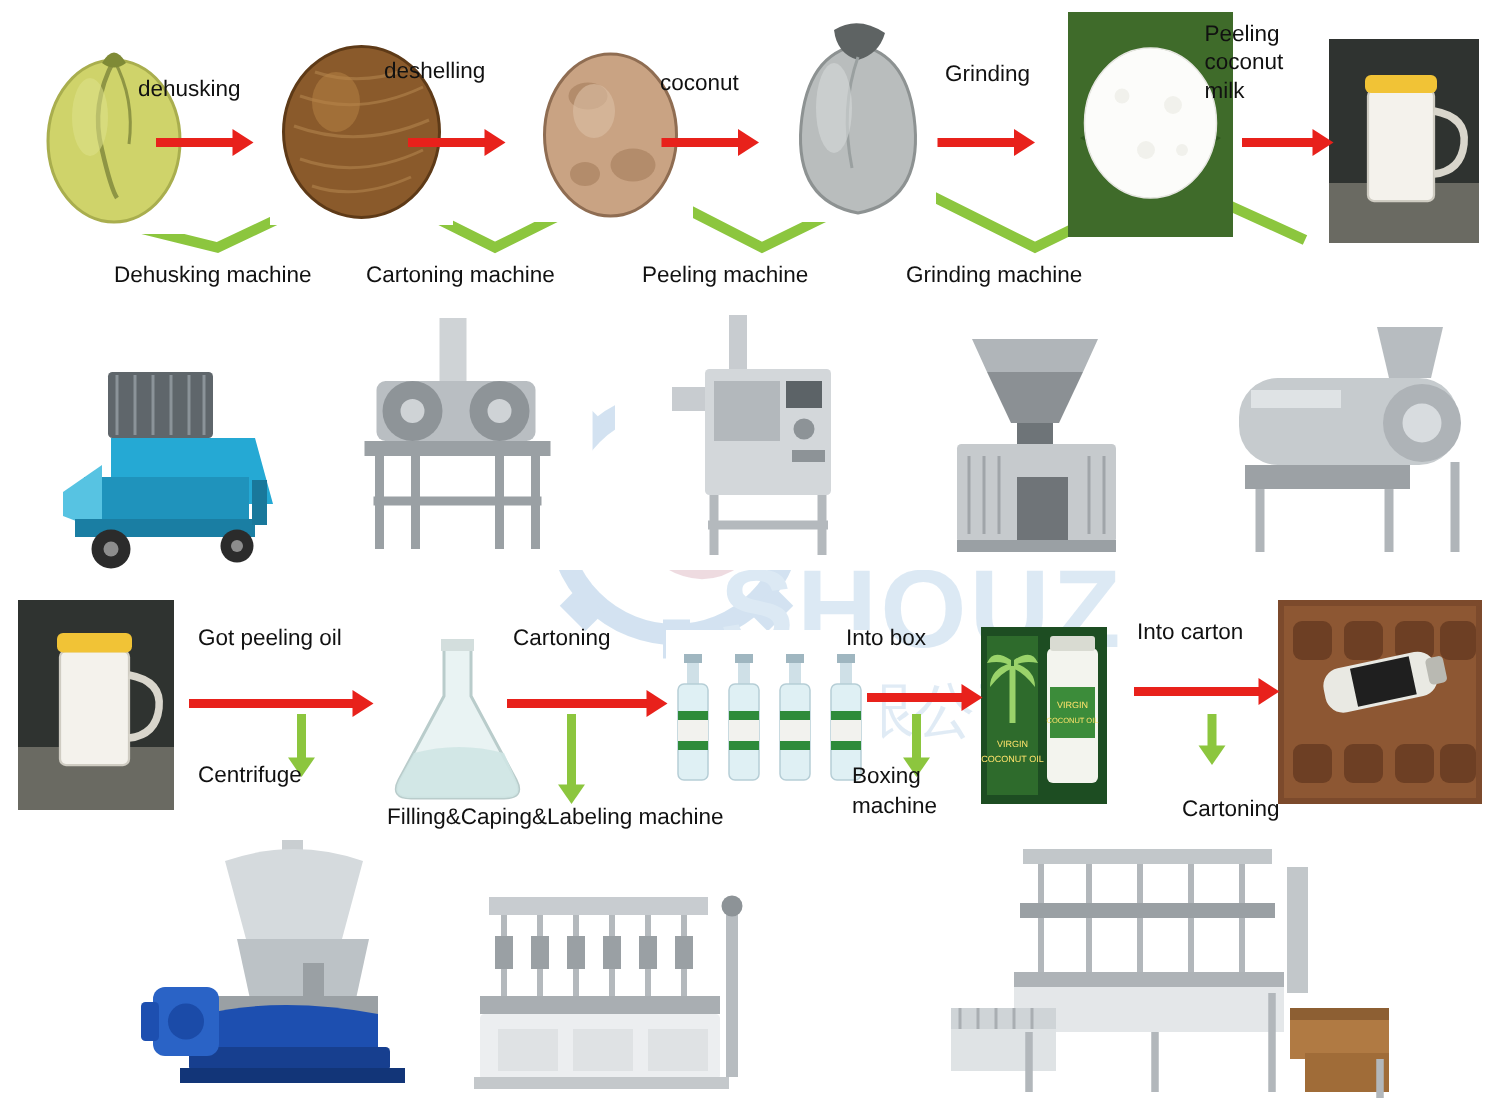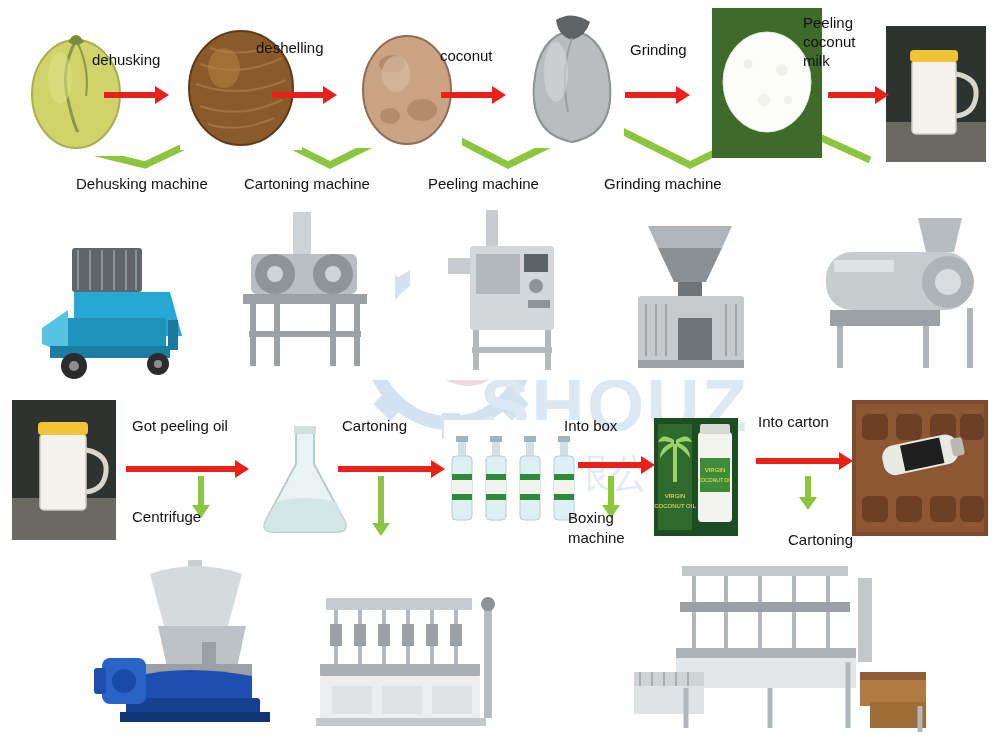--- a/index.html
+++ b/index.html
@@ -375,20 +375,21 @@
   <div class="arrow-green-v" style="left:378px;top:476px;height:48px;"></div>
   <div class="arrow-green-v" style="left:608px;top:476px;height:30px;"></div>
   <div class="arrow-green-v" style="left:805px;top:476px;height:22px;"></div>
 
   <div class="lbl" style="left:132px;top:418px;">Got peeling oil</div>
   <div class="lbl" style="left:342px;top:418px;">Cartoning</div>
   <div class="lbl" style="left:564px;top:418px;">Into box</div>
   <div class="lbl" style="left:758px;top:414px;">Into carton</div>
 
   <div class="lbl" style="left:132px;top:509px;">Centrifuge</div>
+  <div class="lbl" style="left:258px;top:537px;">Filling&amp;Caping&amp;Labeling machine</div>
   <div class="lbl" style="left:568px;top:508px;line-height:1.3;">Boxing
 machine</div>
   <div class="lbl" style="left:788px;top:530px;line-height:1.3;">Cartoning
 Machine</div>
 
   <div class="photo" style="left:80px;top:552px;width:200px;height:180px;">
     <svg viewBox="0 0 200 180">
       <rect width="200" height="180" fill="#ffffff"></rect>
       <path d="M108 8 l14 0 l0 12 l-14 0z" fill="#c9ced1"></path>
       <path d="M70 22 q46 -16 92 0 l-14 52 h-64z" fill="#d5dadd"></path>

